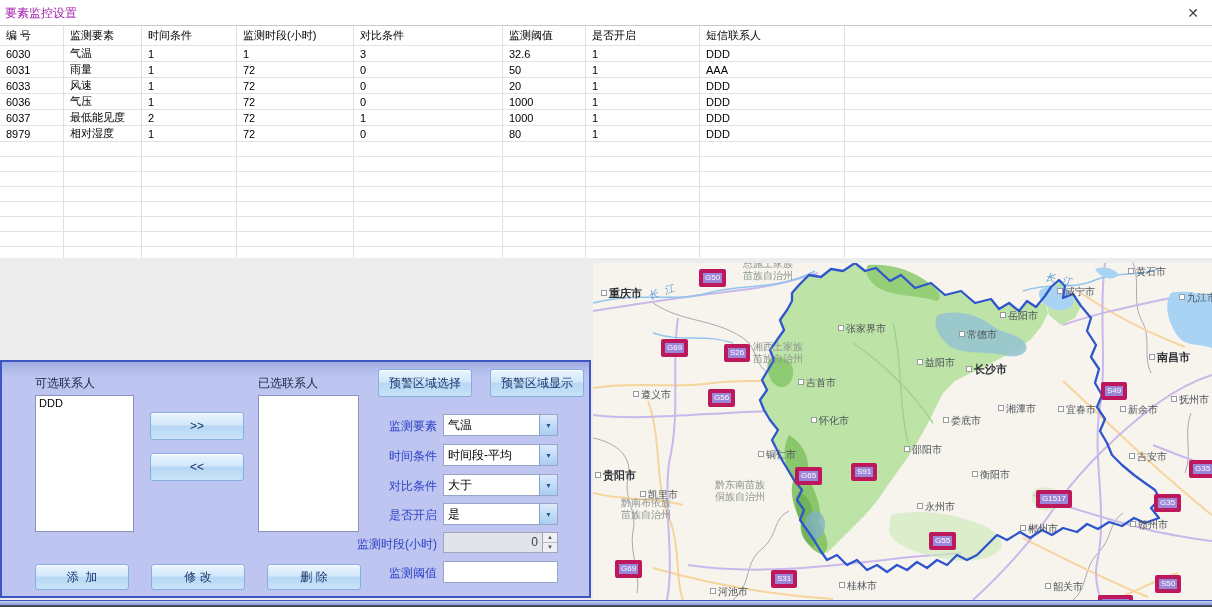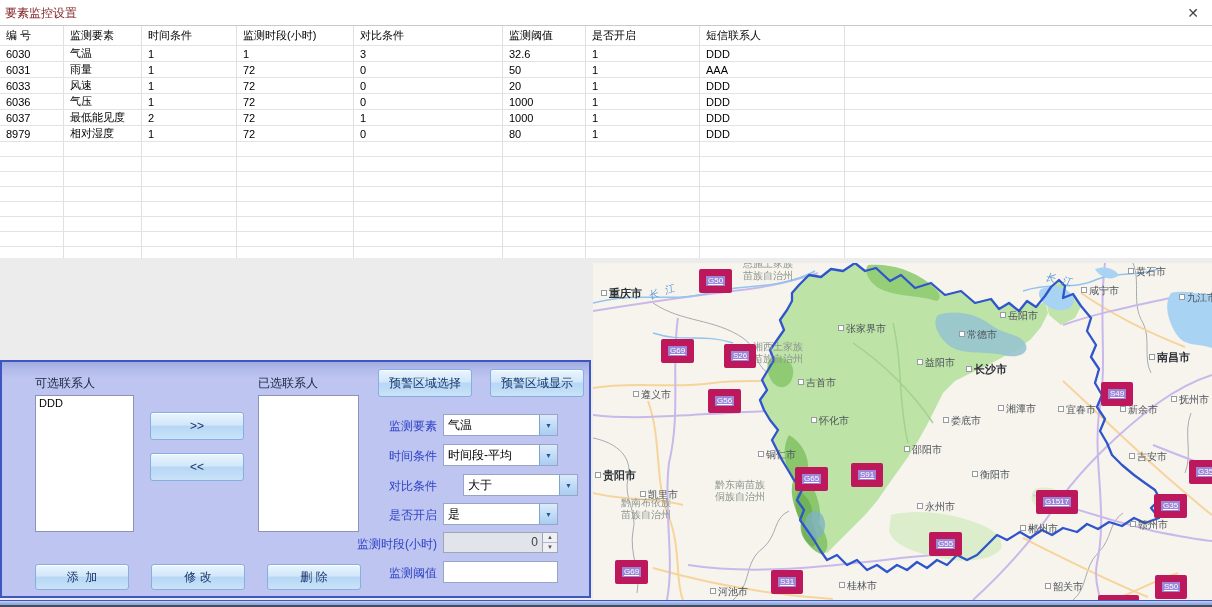--- a/index.html
+++ b/index.html
@@ -1,21 +1,21 @@
 <!DOCTYPE html>
 <html><head>
 <meta charset="utf-8">
 <style>
   html,body{margin:0;padding:0;}
   body{font-family:"Liberation Sans","DejaVu Sans",sans-serif;background:#888;}
   .app{position:relative;width:1212px;height:607px;background:#fff;overflow:hidden;
        font-family:"Liberation Sans","DejaVu Sans",sans-serif;}
   
   .titlebar{position:absolute;left:0;top:0;width:1212px;height:25px;background:#ffffff;}
-  .title-text{position:absolute;left:5px;top:5px;font-size:12px;color:#7f1d1d;}
+  .title-text{position:absolute;left:5px;top:5px;font-size:12px;color:#a21caf;}
   .close-x{position:absolute;right:10px;top:4px;font-size:14px;color:#444;width:18px;height:18px;
            text-align:center;line-height:18px;cursor:default;}
   
   .table-wrap{position:absolute;left:0;top:25px;width:1212px;height:233px;overflow:hidden;
               border-top:1px solid #c9c9c9;background:#fff;}
   table.grid{border-collapse:collapse;table-layout:fixed;width:1212px;}
   table.grid th,table.grid td{border-bottom:1px solid #e3e3e3;border-right:1px solid #e0e0e0;
       font-size:11px;font-weight:normal;text-align:left;padding:0 2px 0 6px;color:#000;
       white-space:nowrap;overflow:hidden;}
   table.grid th{height:19px;}
@@ -53,22 +53,22 @@
        box-sizing:border-box;font-size:12px;padding:0 3px;font-family:inherit;}
   
   .map{position:absolute;left:593px;top:5px;width:619px;height:337px;background:#f7f4ee;overflow:hidden;}
   .map svg{position:absolute;left:0;top:0;}
   .map-city{position:absolute;font-size:10px;color:#4c5258;white-space:nowrap;line-height:11px;}
   .map-city::before{content:"";display:inline-block;width:4px;height:4px;background:#fff;
       border:1px solid #979ca1;margin-right:2px;vertical-align:1px;}
   .map-city.capital{font-size:11px;font-weight:bold;color:#2f3338;}
   .map-pref{position:absolute;font-size:10px;color:#8d968f;text-align:center;line-height:12px;
             width:70px;white-space:nowrap;}
-  .map-badge{position:absolute;font-size:8px;color:#fff;background:#9c86d8;border:7px solid #be185d;
-             border-radius:2px;padding:0 2px;line-height:10px;white-space:nowrap;text-decoration:underline;}
+  .map-badge{position:absolute;font-size:8px;color:#fff;background:#9c86d8;border:4px solid #be185d;
+             border-radius:2px;padding:0 2px;line-height:10px;white-space:nowrap;}
   .map-river{position:absolute;font-size:10px;color:#5b9bd5;font-style:italic;letter-spacing:2px;
              white-space:nowrap;}
   
   .bottom-bar{position:absolute;left:0;top:600px;width:1212px;height:7px;box-sizing:border-box;
       background:linear-gradient(180deg,#c4d2f4,#93a8e0 70%);
       border-top:1px solid #3f56c0;border-bottom:2px solid #454b5c;}
 </style>
 </head>
 <body>
 
@@ -276,21 +276,21 @@
         <span class="combo-btn">▼</span>
       </div>
 
       <span class="flabel" style="left:250px;top:86px;">时间条件</span>
       <div class="combo" style="left:441px;top:82px;">
         <span class="combo-val">时间段-平均</span>
         <span class="combo-btn">▼</span>
       </div>
 
       <span class="flabel" style="left:250px;top:116px;">对比条件</span>
-      <div class="combo" style="left:461px;top:112px;gap:24px;">
+      <div class="combo" style="left:441px;top:112px;gap:24px;">
         <span class="combo-val">大于</span>
         <span class="combo-btn">▼</span>
       </div>
 
       <span class="flabel" style="left:250px;top:145px;">是否开启</span>
       <div class="combo" style="left:441px;top:141px;">
         <span class="combo-val">是</span>
         <span class="combo-btn">▼</span>
       </div>
 
@@ -373,21 +373,21 @@
         <path fill="#97c4cf" fill-opacity="0.9" d="M345,52 C365,46 385,52 398,62 C412,72 425,70 432,80 C438,90 425,96 410,92 C392,88 372,92 358,84 C346,76 338,60 345,52 Z"></path>
         <path fill="#a9d3f2" d="M448,26 C462,20 475,24 480,34 C484,44 472,50 460,46 C450,42 442,32 448,26 Z"></path>
         <path fill="#a9d3f2" d="M578,30 C595,26 610,34 619,30 L619,85 C605,80 592,84 584,72 C576,60 570,42 578,30 Z"></path>
         <path fill="#a9d3f2" d="M502,6 C512,2 522,6 526,12 C520,18 508,16 502,6 Z"></path>
 
         <path fill="none" stroke="#2f55cc" stroke-width="2.3" stroke-linejoin="round" d="M262,0 L272,8 L283,5 L297,18 L308,12 L322,25 L338,20 L352,32 L368,28 L382,40 L398,36 L406,46 L416,40 L426,48 L434,38 L443,44 L452,33 L458,24 L466,17 L472,23 L470,35 L480,31 L488,43 L498,55 L494,68 L503,82 L498,94 L506,106 L502,120 L509,132 L504,144 L512,156 L507,168 L514,180 L519,192 L529,202 L541,212 L552,220 L562,227 L567,236 L558,245 L566,255 L552,260 L541,255 L529,263 L516,259 L505,266 L494,261 L484,269 L470,265 L459,272 L449,267 L437,275 L427,269 L414,277 L404,272 L394,282 L384,292 L374,297 L364,292 L354,302 L344,297 L334,305 L324,299 L314,307 L304,302 L294,309 L284,302 L274,307 L264,297 L254,302 L244,292 L234,297 L227,287 L221,277 L214,267 L207,257 L211,247 L204,237 L209,227 L201,217 L195,207 L189,197 L184,187 L179,177 L185,167 L177,157 L171,147 L167,137 L174,127 L169,117 L175,107 L181,97 L177,87 L184,77 L191,67 L187,57 L194,47 L199,38 L199,30 L206,22 L216,12 L228,14 L238,6 L250,8 Z"></path>
       </svg>
       <div id="map-labels">
           <span class="map-city capital" style="left: 8px; top: 25px;">重庆市</span>
           <span class="map-city" style="left: 535px; top: 3px;">黄石市</span>
-          <span class="map-city" style="left: 488px; top: 23px; font-family: Liberation Mono, monospace;">咸宁市</span>
+          <span class="map-city" style="left: 464px; top: 23px;">咸宁市</span>
           <span class="map-city" style="left: 586px; top: 29px;">九江市</span>
           <span class="map-city" style="left: 407px; top: 47px;">岳阳市</span>
           <span class="map-city" style="left: 245px; top: 60px;">张家界市</span>
           <span class="map-city" style="left: 318px; top: 66px; margin-left: 48px;">常德市</span>
           <span class="map-city capital" style="left: 556px; top: 89px;">南昌市</span>
           <span class="map-city" style="left: 324px; top: 94px;">益阳市</span>
           <span class="map-city capital" style="left: 373px; top: 101px;">长沙市</span>
           <span class="map-city" style="left: 205px; top: 114px;">吉首市</span>
           <span class="map-city" style="left: 40px; top: 127px; font-family: Liberation Mono, monospace;">遵义市</span>
           <span class="map-city" style="left: 165px; top: 140px; margin-top: 46px;">铜仁市</span>

